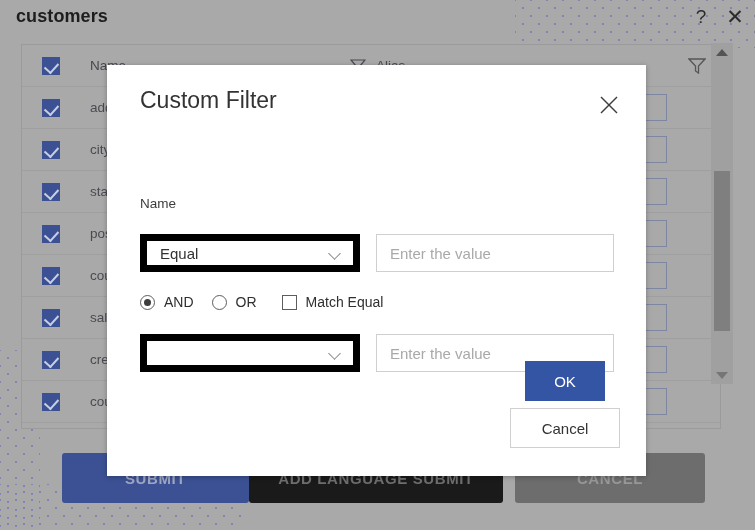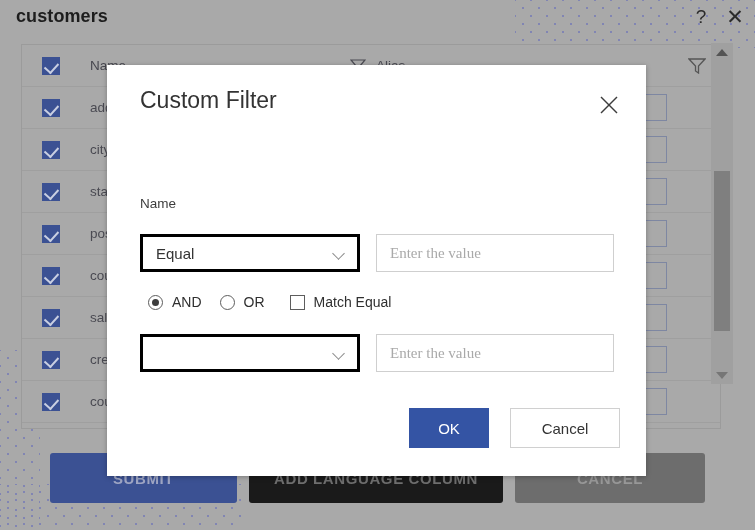--- a/index.html
+++ b/index.html
@@ -120,21 +120,21 @@
     background: #7f7f7f;
   }
 
   
   .page-btn {
     position: absolute; bottom: 27px;
     height: 50px; border-radius: 3px;
     display: flex; align-items: center; justify-content: center;
     font-size: 15px; font-weight: bold; letter-spacing: .6px;
   }
-  #submit-button { left: 50px; width: 187px; background: #3b5193; color: #9fa6c4; }
+  #submit-button { left: 62px; width: 187px; background: #3b5193; color: #9fa6c4; }
   #add-language-column-button { left: 249px; width: 254px; background: #1a1a1a; color: #6e6e6e; }
   #cancel-page-button { left: 515px; width: 190px; background: #6d6d6d; color: #989898; }
 
   
   #custom-filter-dialog {
     position: absolute;
     left: 107px; top: 65px;
     width: 539px; height: 411px;
     background: #ffffff;
     box-shadow: 0 1px 5px rgba(0,0,0,.28);
@@ -154,21 +154,21 @@
     position: absolute; left: 33px; top: 92px;
     font-size: 15px; color: #3b3b3b;
   }
   #field-name-label {
     position: absolute; left: 33px; top: 131px;
     font-size: 13.5px; color: #3d3d3d;
   }
   .select-box {
     position: absolute; left: 33px;
     width: 220px; height: 38px;
-    border: 3px solid #000000; background: #fff;
+    border: 7px solid #000000; background: #fff;
     display: flex; align-items: center;
     padding: 0 10px 0 13px;
   }
   .select-value { flex: 1; font-size: 15px; color: #333; }
   .chev {
     width: 14px; height: 9px; flex: none;
     position: relative;
   }
   .chev::before {
     content: "";
@@ -176,31 +176,31 @@
     width: 8px; height: 8px;
     border: solid #8b8b8b; border-width: 0 1.6px 1.6px 0;
     transform: rotate(45deg);
   }
   .value-input {
     position: absolute; left: 269px;
     width: 238px; height: 38px;
     border: 1px solid #cfcfcf; background: #fff;
     padding: 0 13px;
     font-size: 15px; color: #333;
-    font-family: Liberation Serif, serif;
+    font-family: Liberation Sans, sans-serif;
     outline: none;
   }
   .value-input::placeholder { color: #a9a9a9; }
   #operator-select-1 { top: 169px; }
   #value-input-1 { top: 169px; }
   #operator-select-2 { top: 269px; }
   #value-input-2 { top: 269px; }
 
   #logic-row {
-    position: absolute; left: 41px; top: 226px;
+    position: absolute; left: 33px; top: 226px;
     height: 22px; display: flex; align-items: center;
   }
   .radio {
     width: 15px; height: 15px; border-radius: 50%;
     border: 1.6px solid #5d5d5d; position: relative;
     flex: none; cursor: pointer; background: #fff;
   }
   .radio.checked::after {
     content: "";
     position: absolute; left: 3px; top: 3px;
@@ -209,21 +209,21 @@
   }
   .radio-label { font-size: 14px; color: #2f2f2f; margin-left: 9px; }
   .checkbox-sq {
     width: 15px; height: 15px;
     border: 1.6px solid #5d5d5d; background: #fff;
     flex: none; cursor: pointer;
   }
 
   #dialog-footer {
     position: absolute; right: 26px; bottom: 28px;
-    display: flex; align-items: center; gap: 21px;
+    display: flex; align-items: center; gap: 7px; flex-direction: column;
   }
   #ok-button {
     width: 80px; height: 40px;
     background: #3454a4; color: #fff;
     border: none; font-size: 15px; cursor: pointer;
     font-family: "Liberation Sans", sans-serif;
     display: flex; align-items: center; justify-content: center;
   }
   #cancel-button {
     width: 110px; height: 40px;
@@ -310,21 +310,21 @@
     <div class="sb-arrow" id="sb-arrow-up">
         <div class="sb-tri"></div>
       </div>
     <div id="scrollbar-thumb"></div>
     <div class="sb-arrow" id="sb-arrow-down">
         <div class="sb-tri"></div>
       </div>
   </div>
 
   <div class="page-btn" id="submit-button">SUBMIT</div>
-  <div class="page-btn" id="add-language-column-button">ADD LANGUAGE COLUMN</div>
+  <div class="page-btn" id="add-language-column-button">ADD LANGUAGE SUBMIT</div>
   <div class="page-btn" id="cancel-page-button">CANCEL</div>
 
   <div id="custom-filter-dialog">
 
     <div id="dialog-title">Custom Filter</div>
     <div id="dialog-close-icon">
       <svg width="22" height="22" viewBox="0 0 22 22">
           <line x1="3" y1="3" x2="19" y2="19" stroke="#3d3d3d" stroke-width="1.4"></line>
           <line x1="19" y1="3" x2="3" y2="19" stroke="#3d3d3d" stroke-width="1.4"></line>
         </svg>

